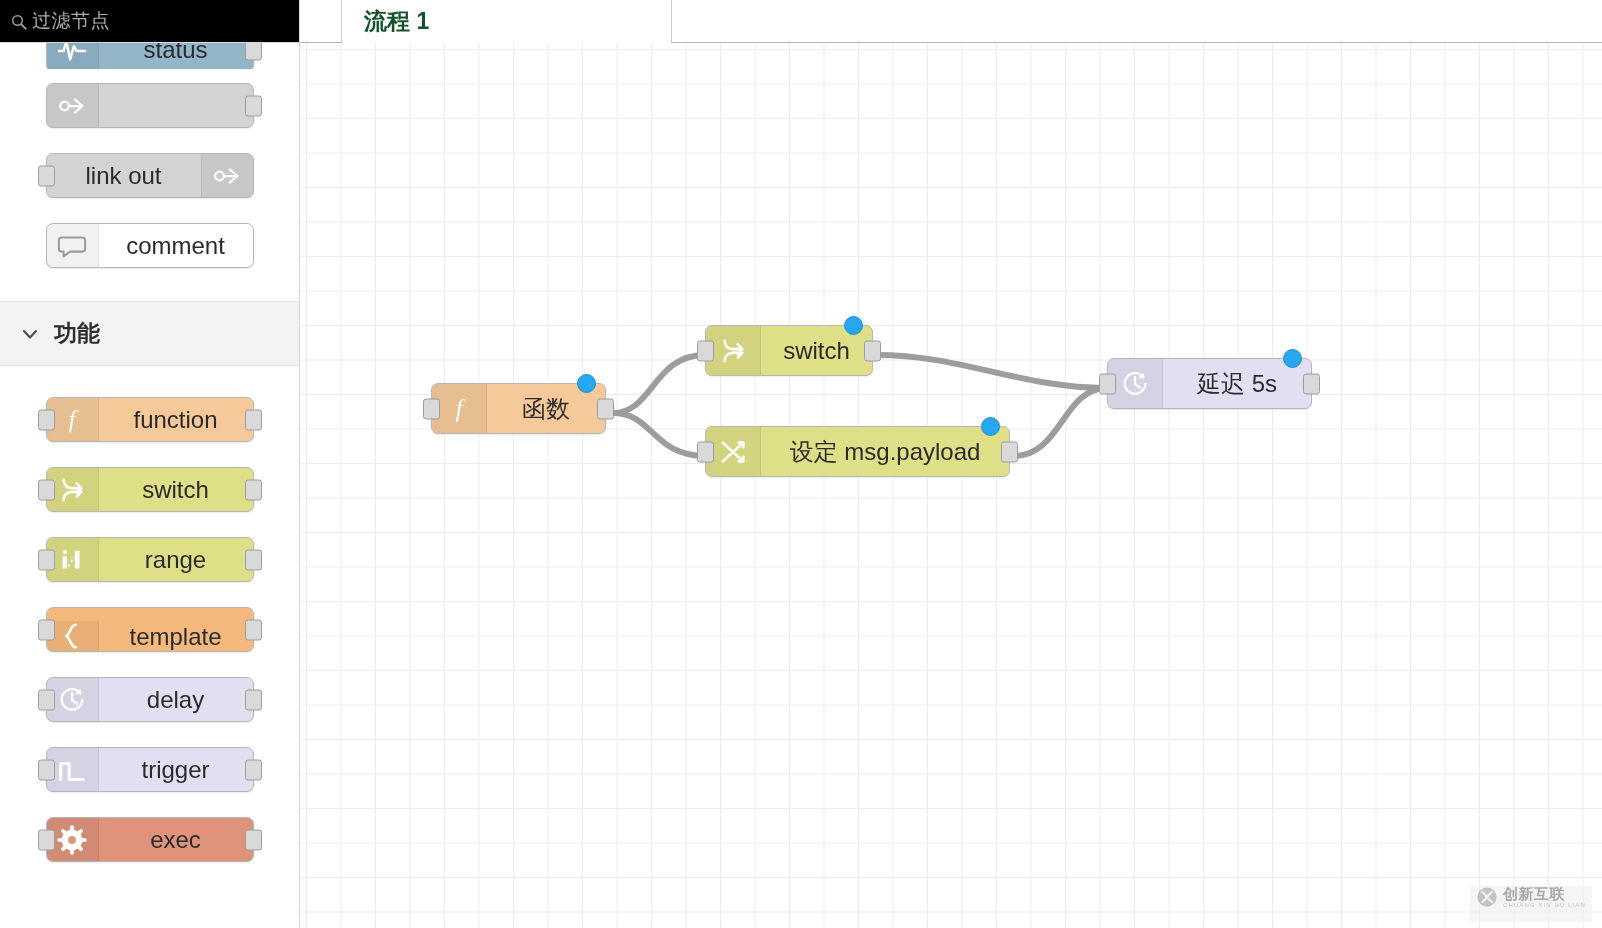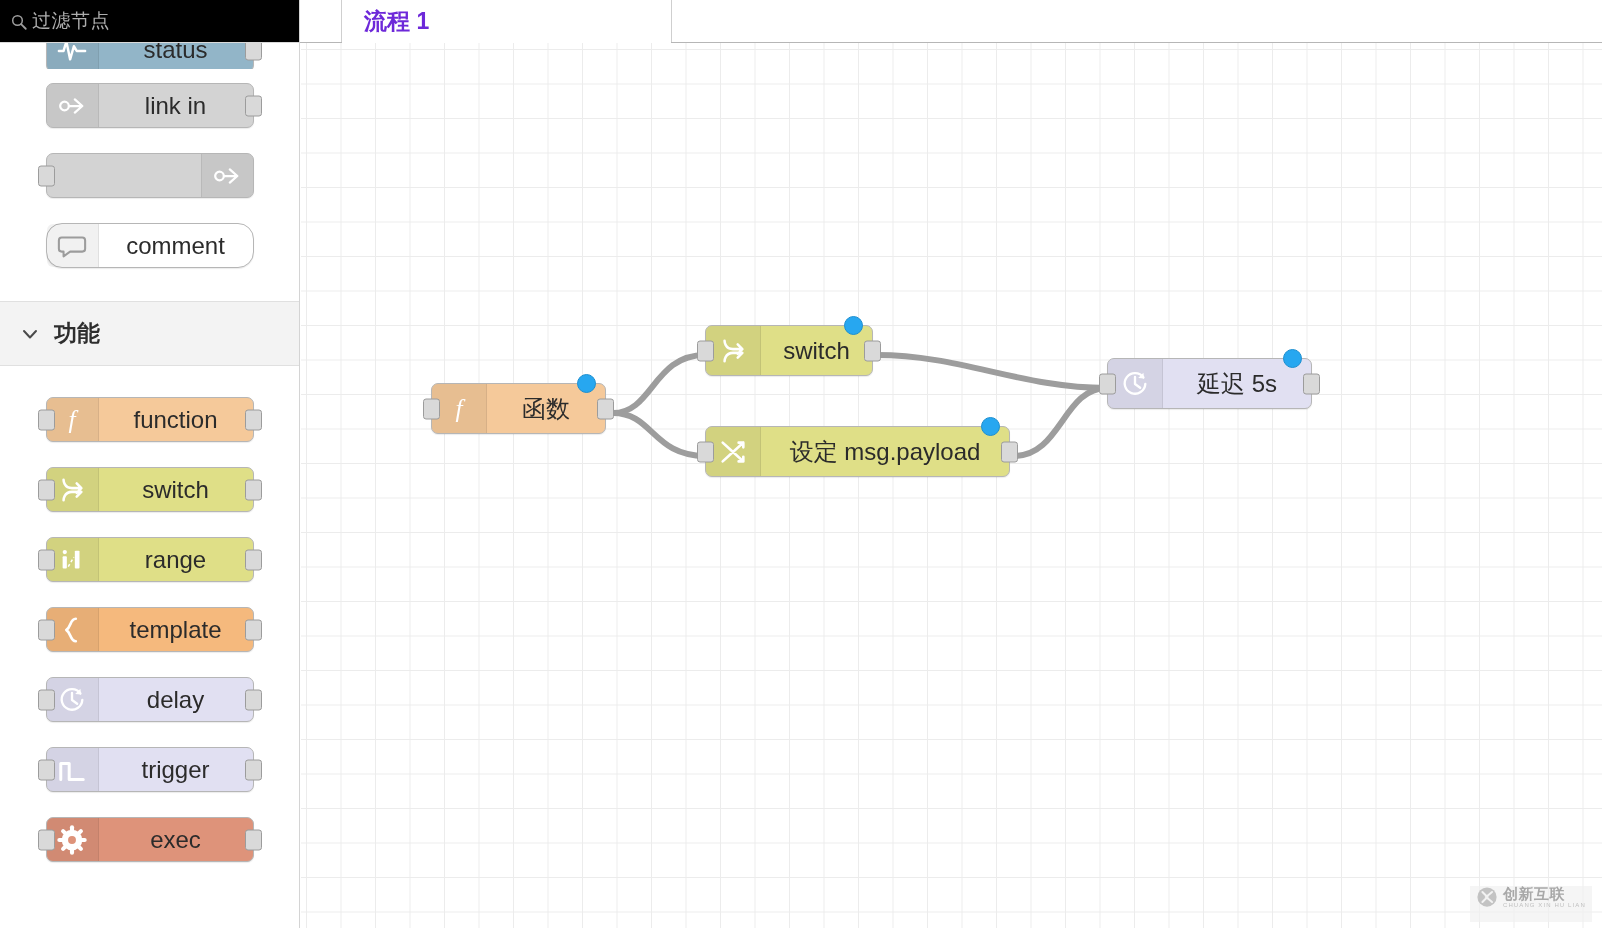--- a/index.html
+++ b/index.html
@@ -117,21 +117,21 @@
     top: -10px; right: 9px;
   }
   .pal-chip { width: 208px; }
 
   
   .c-status   { background: #92b5c8; }
   .c-grey     { background: #d3d3d3; }
   .c-white    { background: #ffffff; }
   .c-function { background: #f5c99a; }
   .c-yellow   { background: #dfdf87; }
-  .c-template { background: #f5b97d; }
+  .c-template { background: #f5b97d; align-items: flex-end; }
   .c-lavender { background: #e1e0f2; }
   .c-exec     { background: #de937a; }
 
   
   #tabbar {
     position: absolute; left: 300px; top: 0;
     width: 1302px; height: 43px;
     background: #fff;
     border-bottom: 1px solid #b6b6b6;
     display: flex; align-items: stretch;
@@ -140,21 +140,21 @@
   #tab-spacer {
     width: 42px; height: 100%;
     border-right: 1px solid #cfcfcf;
   }
   .tab {
     min-width: 330px;
     border-right: 1px solid #cfcfcf;
     background: #fff;
     display: flex; align-items: center;
     padding-left: 22px;
-    font-size: 23px; font-weight: 700; color: #6d28d9;
+    font-size: 23px; font-weight: 700; color: #14532d;
     position: relative;
   }
   .tab.active::after {
     content: ""; position: absolute;
     left: 0; right: 0; bottom: -1px; height: 2px;
     background: #fff;
   }
   #tabbar-rest { flex: 1 1 auto; background: #fff; }
 
   
@@ -224,37 +224,37 @@
             </div>
           </div>
           <div class="pal-row" style="margin-top: 3px;">
             <div class="chip c-grey pal-chip" style="width: 208px;">
               <div class="iconbox">
                 <svg viewBox="0 0 32 32" width="30" height="30">
                   <circle cx="8" cy="16" r="4.6" fill="none" stroke="#ffffff" stroke-width="2.4"></circle>
                   <path d="M13 16 L27 16 M19 9 L27 16 L19 23" fill="none" stroke="#ffffff" stroke-width="2.4" stroke-linejoin="round" stroke-linecap="round"></path>
                 </svg>
               </div>
-              <div class="lbl">link in</div>
               <div class="port out"></div>
             </div>
           </div>
           <div class="pal-row" style="margin-top: 3px;">
             <div class="chip c-grey iconright pal-chip" style="width: 208px;">
               <div class="iconbox">
                 <svg viewBox="0 0 32 32" width="30" height="30">
                   <circle cx="8" cy="16" r="4.6" fill="none" stroke="#ffffff" stroke-width="2.4"></circle>
                   <path d="M13 16 L27 16 M19 9 L27 16 L19 23" fill="none" stroke="#ffffff" stroke-width="2.4" stroke-linejoin="round" stroke-linecap="round"></path>
                 </svg>
               </div>
-              <div class="port in"></div>
-            </div>
-          </div>
-          <div class="pal-row" style="margin-top: 3px;">
-            <div class="chip c-white pal-chip" style="width: 208px; border-radius: 16px;">
+              <div class="lbl">link out</div>
+              <div class="port in"></div>
+            </div>
+          </div>
+          <div class="pal-row" style="margin-top: 3px;">
+            <div class="chip c-white pal-chip" style="width: 208px;">
               <div class="iconbox">
                 <svg viewBox="0 0 32 32" width="30" height="30">
                   <path d="M5 7 h22 a3 3 0 0 1 3 3 v9 a3 3 0 0 1 -3 3 h-13 l-7 5 v-5 h-2 a3 3 0 0 1 -3 -3 v-9 a3 3 0 0 1 3 -3 z" fill="none" stroke="#9c9c9c" stroke-width="2.2" stroke-linejoin="round"></path>
                 </svg>
               </div>
               <div class="lbl">comment</div>
             </div>
           </div>
           <div class="cat-header" style="margin-top: 22px;">
             <span class="cat-chevron"><svg viewBox="0 0 20 20" width="20" height="20">

